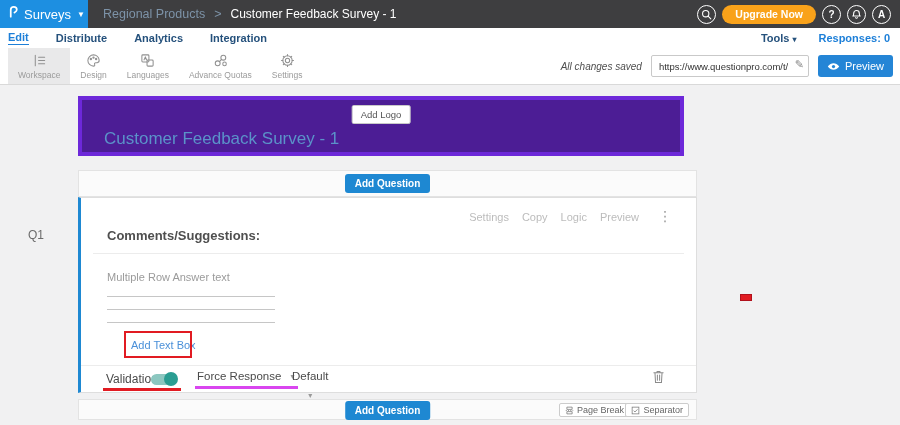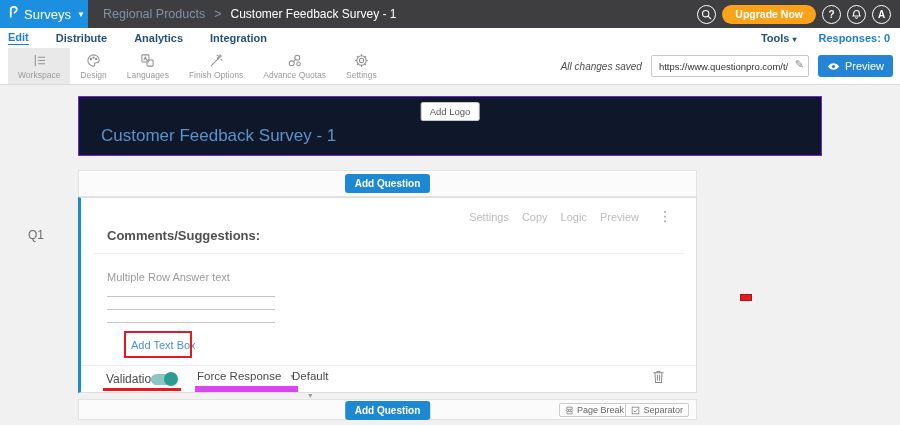--- a/index.html
+++ b/index.html
@@ -50,22 +50,22 @@
   .saved-status{ font-size:10px; font-style:italic; color:#4e4e4e; white-space:nowrap; }
   .url-wrap{ position:relative; width:158px; }
   .url-input{ width:100%; height:22px; border:1px solid #c9c9c9; border-radius:2px; background:#fff;
               font-size:9.5px; color:#333; padding:0 20px 0 7px; font-family:inherit; }
   .pencil{ position:absolute; right:5px; top:3px; font-size:11px; color:#8a8a8a; cursor:pointer; }
   .preview-btn{ height:22px; background:#2485d6; border-radius:3px; color:#fff; font-size:11px;
                 display:flex; align-items:center; gap:5px; padding:0 9px; cursor:pointer; }
   .preview-btn svg{ width:13px; height:9px; display:block; }
 
   
-  .title-card{ position:absolute; left:78px; top:96px; width:744px; height:60px; background:#0f172a;
-               border:1px solid #6d28d9; }
+  .title-card{ position:absolute; left:78px; top:96px; width:606px; height:60px; background:#4c1d95;
+               border:4px solid #6d28d9; }
   .add-logo-btn{ position:absolute; left:50%; transform:translateX(-50%); top:5px;
                  border:1px solid #c9c9c9; border-radius:2px; background:#fff; font-size:9.5px;
                  color:#555; padding:3px 8px; cursor:pointer; white-space:nowrap; }
   .survey-title{ position:absolute; left:22px; top:29px; font-size:17px; color:#5b92c9; cursor:text; }
 
   
   .aq-strip{ position:absolute; left:78px; top:170px; width:619px; height:27px; background:#fbfbfb;
              border:1px solid #e3e3e3; display:flex; align-items:center; justify-content:center; }
   .add-q-btn{ background:#1e88d2; color:#fff; font-size:10px; font-weight:bold; padding:4px 10px;
               border-radius:3px; cursor:pointer; white-space:nowrap; }
@@ -88,21 +88,21 @@
   .red-rect{ position:absolute; left:43px; top:133px; width:68px; height:27px;
              border:2px solid #e11b22; pointer-events:none; }
   .q-divider2{ position:absolute; left:0; right:0; top:167px; border-top:1px solid #ececec; }
   .validation-label{ position:absolute; left:25px; top:174px; font-size:12px; color:#4a4a4a; }
   .toggle{ position:absolute; left:70px; top:176px; width:26px; height:11px; background:#8cc7c0;
            border-radius:6px; cursor:pointer; }
   .toggle::after{ content:""; position:absolute; right:-1px; top:-2px; width:14px; height:14px;
                   background:#2a9d92; border-radius:50%; }
   .red-underline{ position:absolute; left:22px; top:190px; width:78px; height:3px; background:#e11b22; }
   .dropdown{ position:absolute; top:172px; font-size:11.5px; color:#4a4a4a;
-             border-bottom:6px solid #d946ef; padding:0 4px 4px 2px; cursor:pointer;
+             border-bottom:3px solid #d946ef; padding:0 4px 4px 2px; cursor:pointer;
              display:flex; gap:9px; align-items:center; white-space:nowrap; }
   .dd-force{ left:114px; } .dd-default{ left:209px;flex-direction:column; }
   .dropdown .dd-caret{ font-size:8px; color:#999; }
   .trash{ position:absolute; right:31px; top:171px; cursor:pointer; }
   .trash svg{ width:13px; height:15px; stroke:#8a8a8a; fill:none; stroke-width:1.1;
               stroke-linecap:round; display:block; }
 
   
   .bottom-row{ position:absolute; left:78px; top:399px; width:619px; height:21px; background:#fbfbfb;
                border:1px solid #e3e3e3; }
@@ -189,29 +189,20 @@
     </div>
     <div class="tool-item">
       <span class="tico">
           <svg viewBox="0 0 16 16">
             <rect x="2" y="2" width="7.5" height="7.5" rx="1"></rect>
             <rect x="7.5" y="7.5" width="6.5" height="6.5" rx="1"></rect>
             <path d="M4.3 7.3l1.4-3.2 1.4 3.2M4.8 6.2h1.9"></path>
           </svg>
         </span>
       <span class="tool-label">Languages</span>
-    </div>
-    <div class="tool-item">
-      <span class="tico">
-          <svg viewBox="0 0 16 16">
-            <path d="M2.5 13.5l7.2-7.2M11.8 1.5v3.4M10.1 3.2h3.4M12.8 6.8l1 1M8.6 2.2l1 1"></path>
-            <path d="M9.7 6.3l-.9-.9 1.4-1.4.9.9z"></path>
-          </svg>
-        </span>
-      <span class="tool-label">Finish Options</span>
     </div>
     <div class="tool-item">
       <span class="tico">
           <svg viewBox="0 0 16 16">
             <circle cx="5" cy="11" r="2.6"></circle>
             <circle cx="11" cy="5" r="2.6"></circle>
             <path d="M6.9 9.1l2.2-2.2"></path>
             <circle cx="12.3" cy="11.6" r="1.9"></circle>
           </svg>
         </span>

